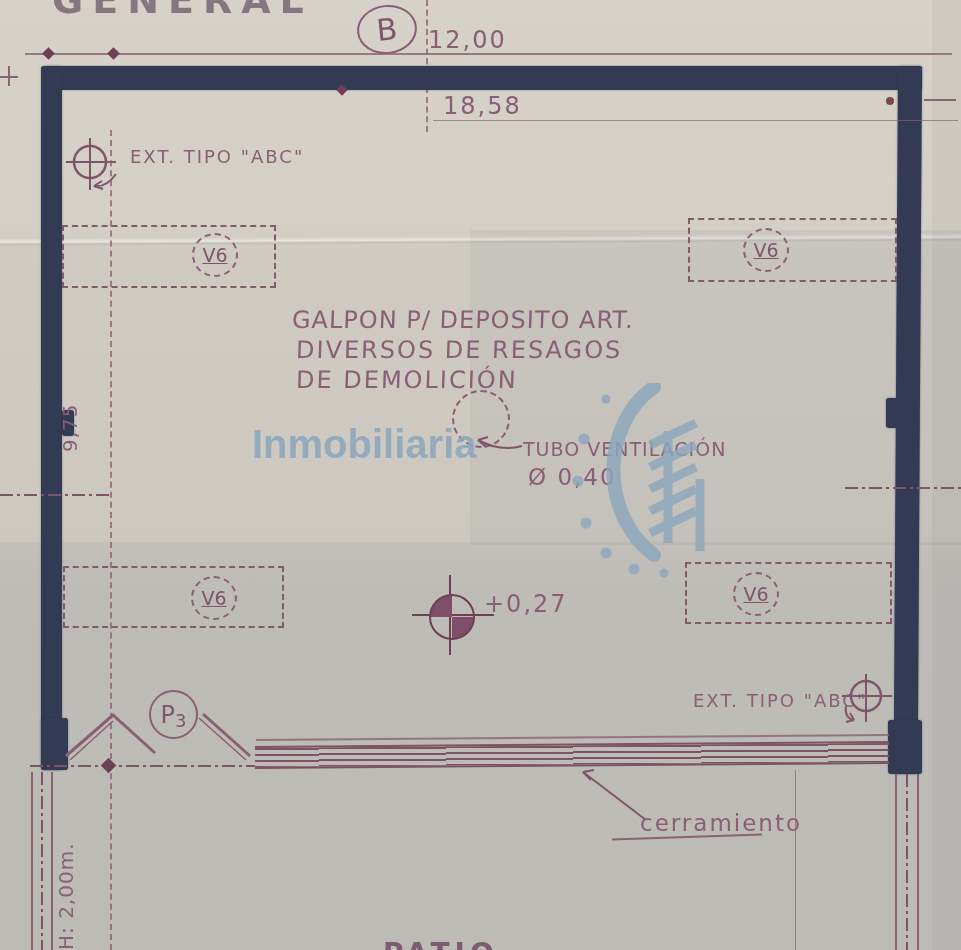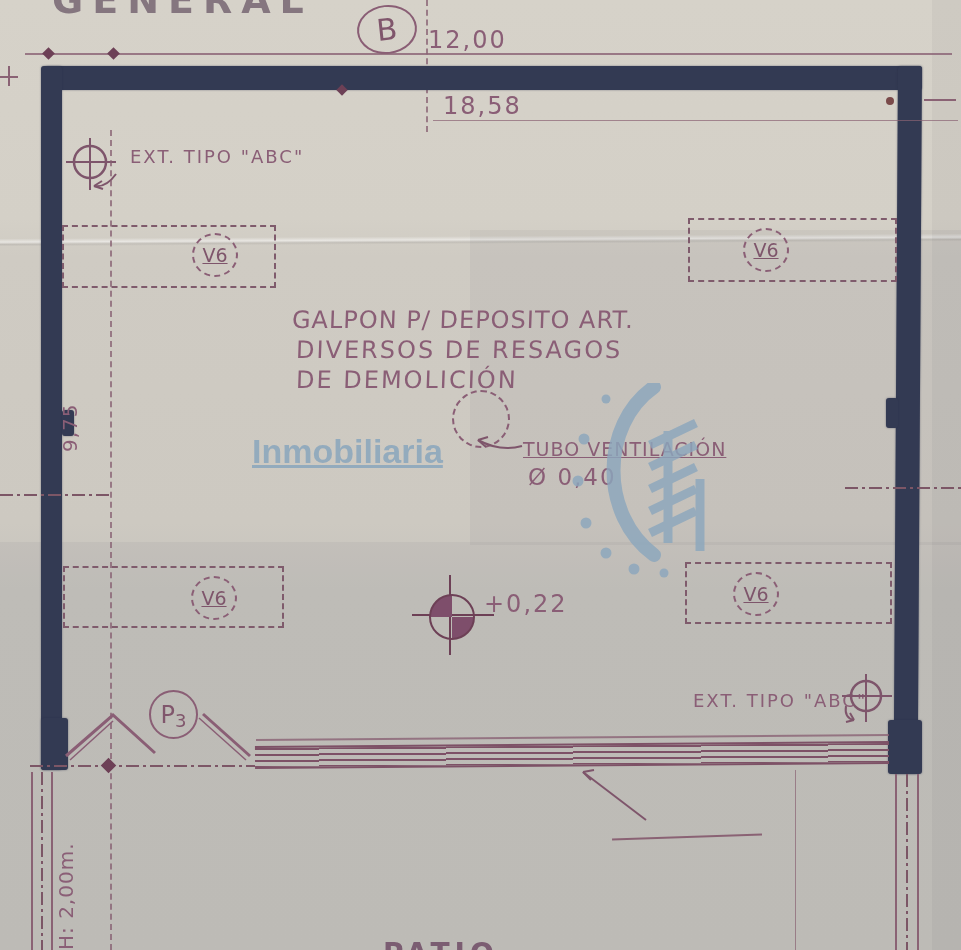--- a/index.html
+++ b/index.html
@@ -98,24 +98,24 @@
 
   <div class="hw" style="left:292px; top:306px; font-size:24px; letter-spacing:1px; transform:skewX(-2deg);">GALPON P/ DEPOSITO ART.</div>
   <div class="hw" style="left:296px; top:336px; font-size:24px; letter-spacing:2px; transform:skewX(-2deg);">DIVERSOS DE RESAGOS</div>
   <div class="hw" style="left:296px; top:366px; font-size:24px; letter-spacing:2px; transform:skewX(-2deg);">DE DEMOLICIÓN</div>
 
   <div class="abs" style="left:452px; top:390px; width:54px; height:54px; border:2px dashed #8a5e75; border-radius:50%;"></div>
   <svg class="abs" style="left:472px; top:432px;" width="52" height="24" viewBox="0 0 52 24">
     <path d="M50,14 Q28,20 6,8" fill="none" stroke="#7e556b" stroke-width="2"></path>
     <path d="M6,8 l10,-3 M6,8 l8,7" fill="none" stroke="#7e556b" stroke-width="2"></path>
   </svg>
-  <div class="hw" style="left:523px; top:438px; font-size:19px; letter-spacing:1px;text-decoration:underline;">TUBO VENTILACIÓN</div>
+  <div class="hw" style="left:523px; top:438px; font-size:19px; letter-spacing:1px;">TUBO VENTILACIÓN</div>
   <div class="hw" style="left:528px; top:464px; font-size:23px; letter-spacing:2px;text-align:right;">Ø 0,40</div>
 
-  <div class="wm ni" style="left:252px; top:432px; font-size:34px; font-weight:bold;text-decoration:underline;">Inmobiliaria</div>
+  <div class="wm ni" style="left:252px; top:422px; font-size:40px; font-weight:bold;">Inmobiliaria</div>
   <svg class="wm ni" style="left:572px; top:383px; opacity:.82;" width="140" height="195" viewBox="0 0 140 195">
     <path d="M82,4 C28,42 28,132 82,172" fill="none" stroke="#8ca7bd" stroke-width="14" stroke-linecap="round"></path>
     <g stroke="#8ca7bd" stroke-width="9" stroke-linecap="butt">
       <line x1="78" y1="62" x2="124" y2="40"></line>
       <line x1="78" y1="84" x2="124" y2="62"></line>
       <line x1="78" y1="106" x2="124" y2="84"></line>
       <line x1="78" y1="128" x2="124" y2="106"></line>
       <line x1="78" y1="150" x2="124" y2="128"></line>
       <line x1="96" y1="48" x2="96" y2="160"></line>
       <line x1="128" y1="96" x2="128" y2="168"></line>
@@ -132,21 +132,21 @@
   </svg>
 
   <div class="hw vtext" style="left:58px; top:392px; height:60px; font-size:20px; letter-spacing:1px;">9,75</div>
 
   <div class="dashdot-h" style="left:0; top:494px; width:110px;"></div>
   <div class="dashdot-h" style="left:845px; top:487px; width:116px;"></div>
 
   <div class="thin" style="left:449px; top:575px; width:1.5px; height:80px; background:#6d4056;"></div>
   <div class="thin" style="left:412px; top:614px; width:82px; height:1.5px; background:#6d4056;"></div>
   <div class="level-circle" style="left:429px; top:594px;"></div>
-  <div class="hw" style="left:484px; top:590px; font-size:24px; letter-spacing:2px;">+0,22</div>
+  <div class="hw" style="left:484px; top:590px; font-size:24px; letter-spacing:2px;">+0,27</div>
 
   <div class="bubble" style="left:149px; top:690px; width:45px; height:45px; font-size:24px;">
     <span>P</span>
       <span style="font-size:18px; margin-top:12px;">3</span>
   </div>
   <svg class="abs" style="left:60px; top:706px;" width="250" height="62" viewBox="0 0 250 62">
     <path d="M6,50 L53,9 L95,47" fill="none" stroke="#8a5e75" stroke-width="3"></path>
     <path d="M10,54 L53,15" fill="none" stroke="#8a5e75" stroke-width="1.5"></path>
     <path d="M143,8 L190,50" fill="none" stroke="#8a5e75" stroke-width="3"></path>
     <path d="M139,12 L186,54" fill="none" stroke="#8a5e75" stroke-width="1.5"></path>
@@ -163,20 +163,21 @@
     <path d="M22,48 l-4,-7 M22,48 l-8,2" fill="none" stroke="#7e556b" stroke-width="2"></path>
   </svg>
 
   <div class="thin" style="left:256px; top:739px; width:633px; height:1.5px; transform:rotate(-.45deg); transform-origin:left center; opacity:.8;"></div>
   <div class="chapa" style="left:255px; top:746px; width:634px;"></div>
 
   <svg class="abs" style="left:552px; top:762px;" width="110" height="64" viewBox="0 0 110 64">
     <path d="M31,10 L94,58" fill="none" stroke="#7e556b" stroke-width="2"></path>
     <path d="M31,10 l11,-2 M31,10 l8,8" fill="none" stroke="#7e556b" stroke-width="2"></path>
   </svg>
+  <div class="hw" style="left:640px; top:810px; font-size:23px; letter-spacing:2px;">cerramiento</div>
   <div class="thin" style="left:612px; top:836px; width:150px; height:1.5px; transform:rotate(-2deg);"></div>
 
   <div class="thin" style="left:31px; top:772px; width:1.5px; height:178px;"></div>
   <div class="dashdot-v" style="left:41px; top:772px; height:178px;"></div>
   <div class="thin" style="left:51px; top:772px; width:1.5px; height:178px;"></div>
   <div class="thin" style="left:795px; top:770px; width:1px; height:180px; opacity:.7;"></div>
   <div class="thin" style="left:895px; top:774px; width:1.5px; height:176px;"></div>
   <div class="dashdot-v" style="left:906px; top:774px; height:176px;"></div>
   <div class="thin" style="left:917px; top:774px; width:1.5px; height:176px;"></div>
 

